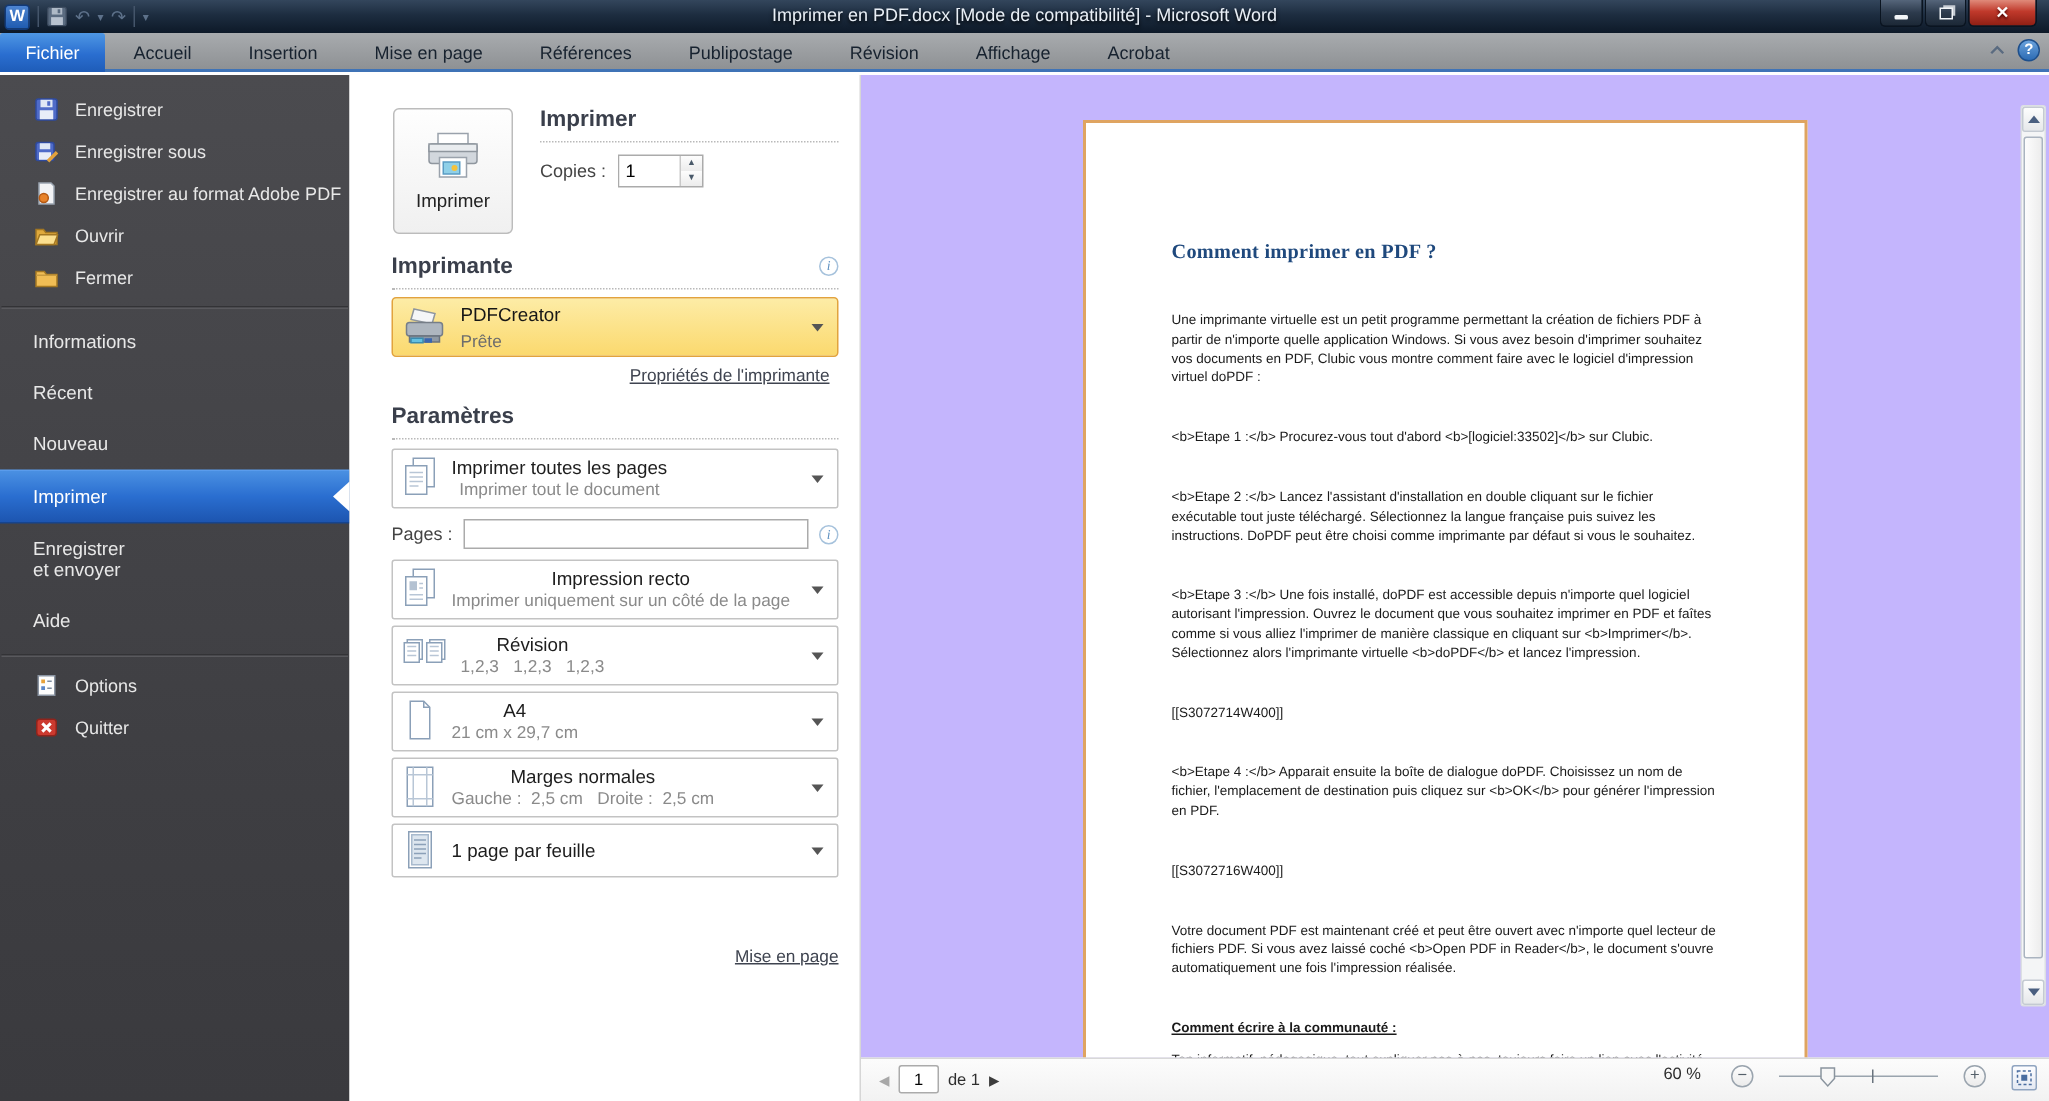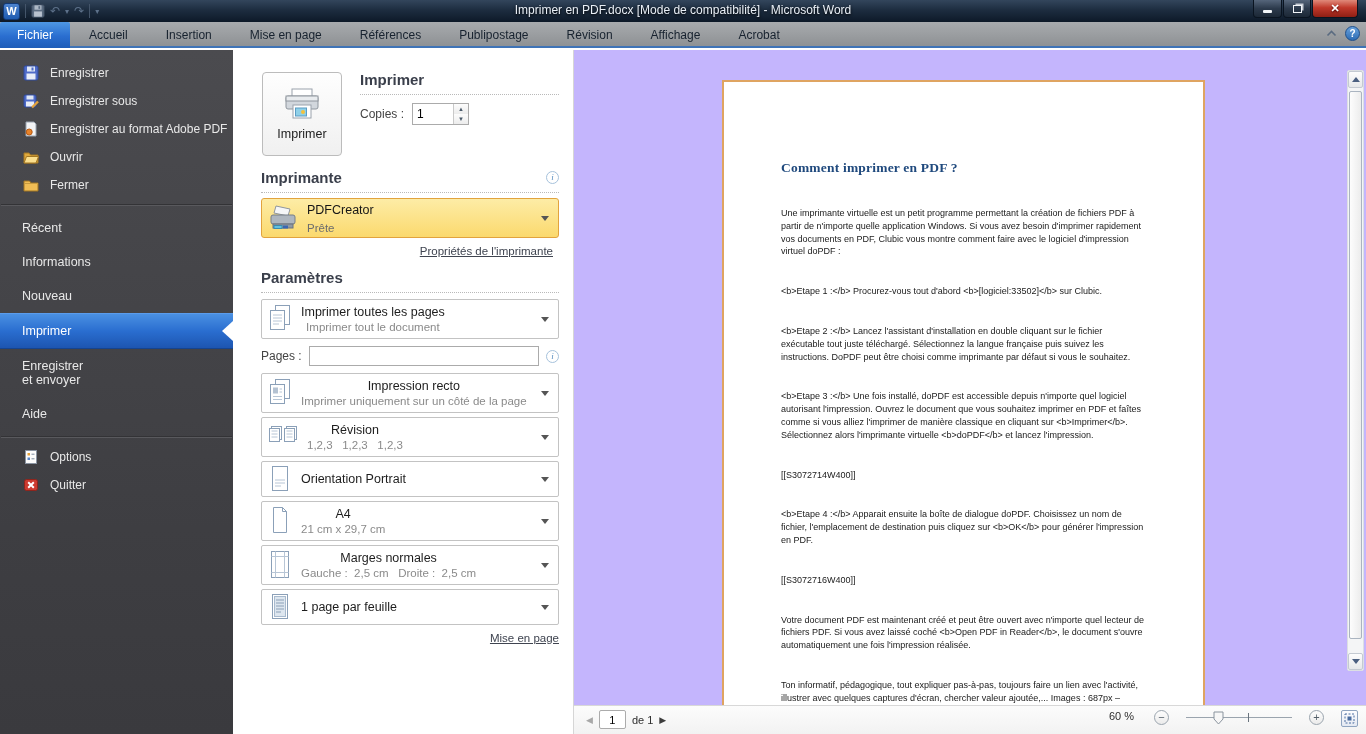--- a/index.html
+++ b/index.html
@@ -238,22 +238,22 @@
         <span>Ouvrir</span>
       </div>
       <div class="file-item">
         <svg width="16" height="16" viewBox="0 0 16 16">
             <path d="M1,4 h5.5 l1.5,2 H15 v8 H1 z" fill="#f0bd55" stroke="#a37722"></path>
             <path d="M1,6.5 H15" stroke="#c79a3e"></path>
           </svg>
         <span>Fermer</span>
       </div>
       <div class="side-sep"></div>
+      <div class="nav-item">Informations</div>
       <div class="nav-item">Récent</div>
-      <div class="nav-item">Informations</div>
       <div class="nav-item">Nouveau</div>
       <div class="nav-item active">Imprimer</div>
       <div class="nav-item">Enregistrer
  et envoyer</div>
       <div class="nav-item">Aide</div>
       <div class="side-sep"></div>
       <div class="file-item">
         <svg width="16" height="16" viewBox="0 0 16 16">
             <rect x="2.5" y="1.5" width="11" height="13" fill="#fdfdfd" stroke="#8a94a2"></rect>
             <rect x="4.5" y="4" width="2.5" height="2.5" fill="#e8a33c"></rect>
@@ -382,34 +382,20 @@
                 </g>
               </g>
             </svg>
           <div>
             <div class="dd-title">Révision</div>
             <div class="dd-sub">1,2,3   1,2,3   1,2,3</div>
           </div>
           <div class="dd-arrow"></div>
         </div>
 
-        <div class="dd h36">
-          <svg width="24" height="28" viewBox="0 0 24 28">
-              <rect x="4.5" y="1.5" width="15" height="24" fill="#fff" stroke="#8ba0b8"></rect>
-              <g stroke="#b8c6d6">
-                <line x1="7" y1="15" x2="17" y2="15"></line>
-                <line x1="7" y1="18" x2="17" y2="18"></line>
-                <line x1="7" y1="21" x2="13" y2="21"></line>
-              </g>
-            </svg>
-          <div>
-              <div class="dd-title">Orientation Portrait</div>
-            </div>
-          <div class="dd-arrow"></div>
-        </div>
 
         <div class="dd h40">
           <svg width="24" height="30" viewBox="0 0 24 30">
               <path d="M5.5,1.5 h9 l4,4 v21 h-13 z" fill="#fff" stroke="#8ba0b8"></path>
               <path d="M14.5,1.5 v4 h4" fill="none" stroke="#8ba0b8"></path>
             </svg>
           <div>
             <div class="dd-title">A4</div>
             <div class="dd-sub">21 cm x 29,7 cm</div>
           </div>
@@ -450,28 +436,29 @@
             </div>
           <div class="dd-arrow"></div>
         </div>
       </div>
       <a class="link setup-link">Mise en page</a>
     </div>
 
     <div class="preview">
       <div class="docpage">
         <div class="doc-title">Comment imprimer en PDF ?</div>
-        <div class="para">Une imprimante virtuelle est un petit programme permettant la création de fichiers PDF à partir de n'importe quelle application Windows. Si vous avez besoin d'imprimer rapidement vos documents en PDF, Clubic vous montre comment faire avec le logiciel d'impression virtuel doPDF :</div>
+        <div class="para">Une imprimante virtuelle est un petit programme permettant la création de fichiers PDF à partir de n'importe quelle application Windows. Si vous avez besoin d'imprimer souhaitez vos documents en PDF, Clubic vous montre comment faire avec le logiciel d'impression virtuel doPDF :</div>
         <div class="para">&lt;b&gt;Etape 1 :&lt;/b&gt; Procurez-vous tout d'abord &lt;b&gt;[logiciel:33502]&lt;/b&gt; sur Clubic.</div>
         <div class="para">&lt;b&gt;Etape 2 :&lt;/b&gt; Lancez l'assistant d'installation en double cliquant sur le fichier exécutable tout juste téléchargé. Sélectionnez la langue française puis suivez les instructions. DoPDF peut être choisi comme imprimante par défaut si vous le souhaitez.</div>
         <div class="para">&lt;b&gt;Etape 3 :&lt;/b&gt; Une fois installé, doPDF est accessible depuis n'importe quel logiciel autorisant l'impression. Ouvrez le document que vous souhaitez imprimer en PDF et faîtes comme si vous alliez l'imprimer de manière classique en cliquant sur &lt;b&gt;Imprimer&lt;/b&gt;. Sélectionnez alors l'imprimante virtuelle &lt;b&gt;doPDF&lt;/b&gt; et lancez l'impression.</div>
         <div class="para">[[S3072714W400]]</div>
         <div class="para">&lt;b&gt;Etape 4 :&lt;/b&gt; Apparait ensuite la boîte de dialogue doPDF. Choisissez un nom de fichier, l'emplacement de destination puis cliquez sur &lt;b&gt;OK&lt;/b&gt; pour générer l'impression en PDF.</div>
         <div class="para">[[S3072716W400]]</div>
         <div class="para">Votre document PDF est maintenant créé et peut être ouvert avec n'importe quel lecteur de fichiers PDF. Si vous avez laissé coché &lt;b&gt;Open PDF in Reader&lt;/b&gt;, le document s'ouvre automatiquement une fois l'impression réalisée.</div>
+        <div class="para bold-underline">Comment écrire à la communauté :</div>
         <div class="para">Ton informatif, pédagogique, tout expliquer pas-à-pas, toujours faire un lien avec l'activité, illustrer avec quelques captures d'écran, chercher valeur ajoutée,... Images : 687px – 294px</div>
       </div>
       <div class="vscroll">
         <div class="sc-btn sc-up">
             <div class="tri-up"></div>
           </div>
         <div class="sc-thumb"></div>
         <div class="sc-btn sc-down">
             <div class="tri-down"></div>
           </div>

